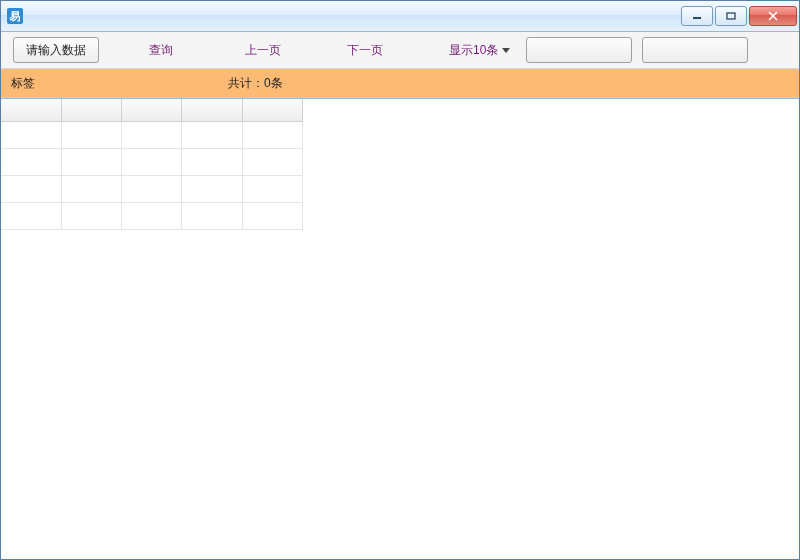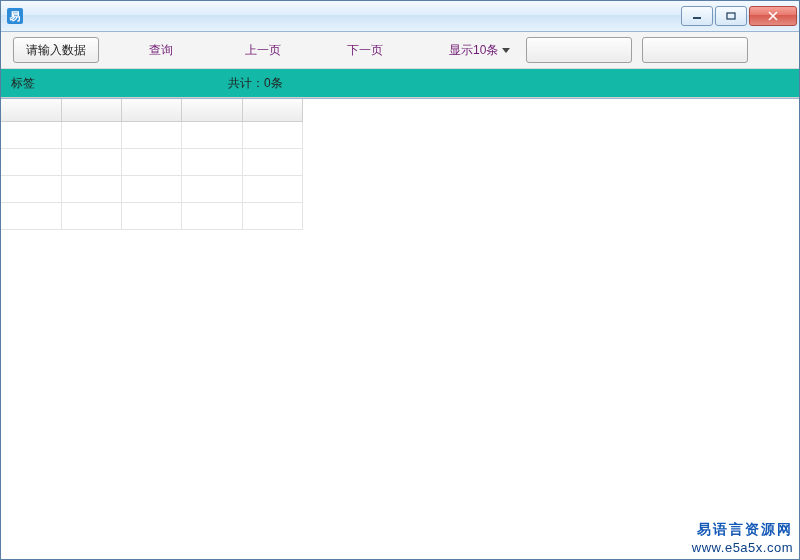--- a/index.html
+++ b/index.html
@@ -13,21 +13,21 @@
 .win-btn.close{width:46px;background:linear-gradient(#f7a39a,#e6786d 45%,#d85c4f 46%,#e58b82);border-color:#b04a40;color:#fff}
 .win-btn svg{display:block}
 .toolbar{height:36px;background:#f4f4f4;border-bottom:1px solid #d9d9d9;display:flex;align-items:center;padding:0 12px;gap:10px}
 .btn{height:24px;padding:0 12px;background:linear-gradient(#fdfdfd,#ececec);border:1px solid #9f9f9f;border-radius:3px;display:flex;align-items:center;color:#222;cursor:default;box-shadow:0 1px 0 #fff inset}
 .btn.empty{width:80px}
 .link{color:#701a75;cursor:default;padding:0 6px}
 .dropdown-arrow{width:0;height:0;border-left:4px solid transparent;border-right:4px solid transparent;border-top:5px solid #444;margin-left:4px}
 .spacer-sm{width:24px}
 .spacer-md{width:34px}
 .spacer-lg{width:40px}
-.status-row{height:28px;background:#14b8a6;border-bottom:1px solid #d0d0d0;display:flex;align-items:center;padding:0 10px;color:#222;position:relative}
+.status-row{height:28px;background:#fdba74;border-bottom:1px solid #d0d0d0;display:flex;align-items:center;padding:0 10px;color:#222;position:relative}
 .status-label{position:absolute;left:10px}
 .status-total{position:absolute;left:227px}
 .grid-wrap{flex:1;background:#fff;position:relative;border-top:1px solid #9cb7cf}
 .grid{border-collapse:collapse;table-layout:fixed;width:302px}
 .grid th{height:20px;background:linear-gradient(#fcfcfc,#ececec);border:1px solid #cfcfcf;border-top:none}
 .grid th:first-child{border-left:none}
 .grid td{height:24px;border:1px solid #e4e4e4}
 .grid td:first-child{border-left:none}
 .footer{position:absolute;right:6px;bottom:4px;display:flex;flex-direction:column;align-items:flex-end;gap:1px;pointer-events:none}
 .footer-top{color:#1559b7;font-size:14px;letter-spacing:2px;font-weight:600}
@@ -122,18 +122,14 @@
             <td></td>
             <td></td>
             <td></td>
             <td></td>
             <td></td>
           </tr>
       </tbody>
     </table>
   </div>
 
-  <div class="footer">
-    <div class="footer-top">易语言资源网</div>
-    <div class="footer-bottom">www.e5a5x.com</div>
-  </div>
 
 </div>
 
 </body></html>

